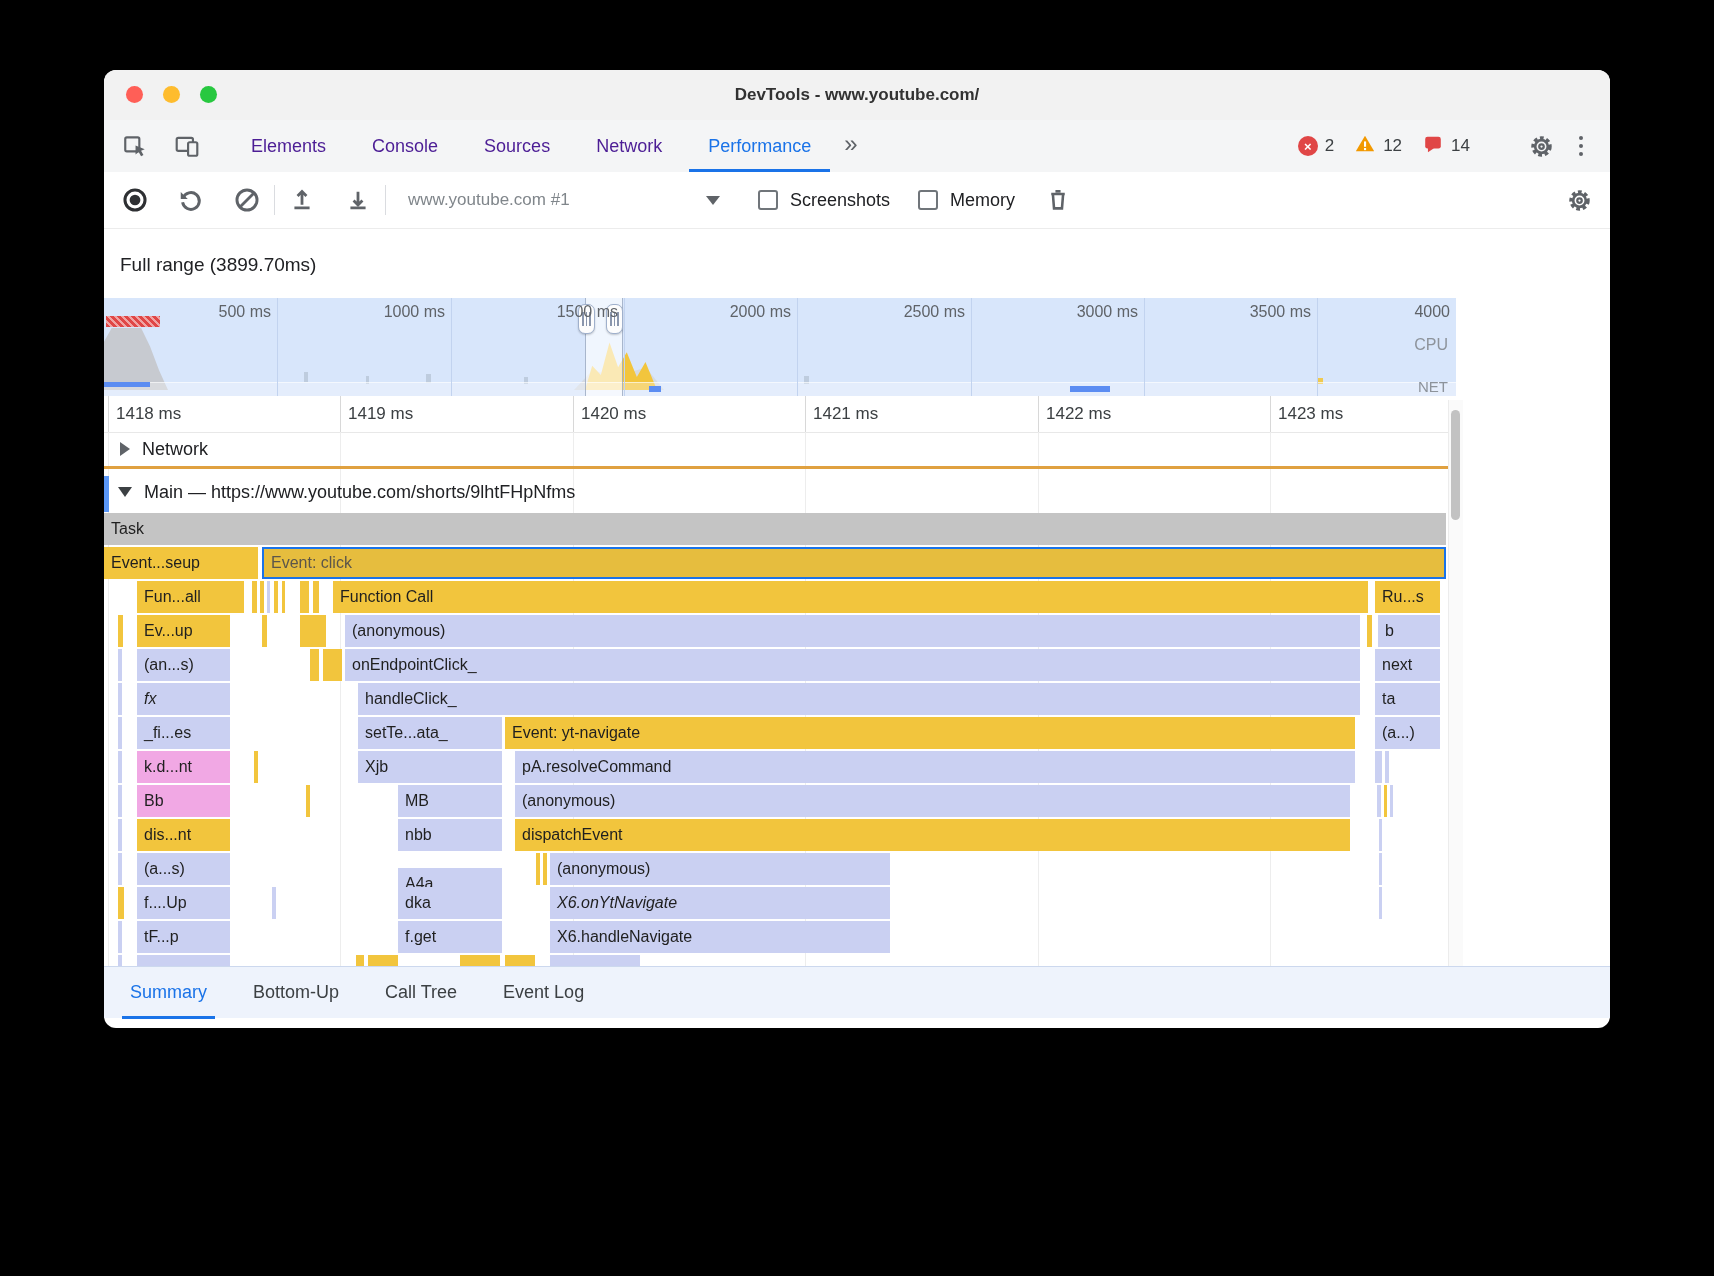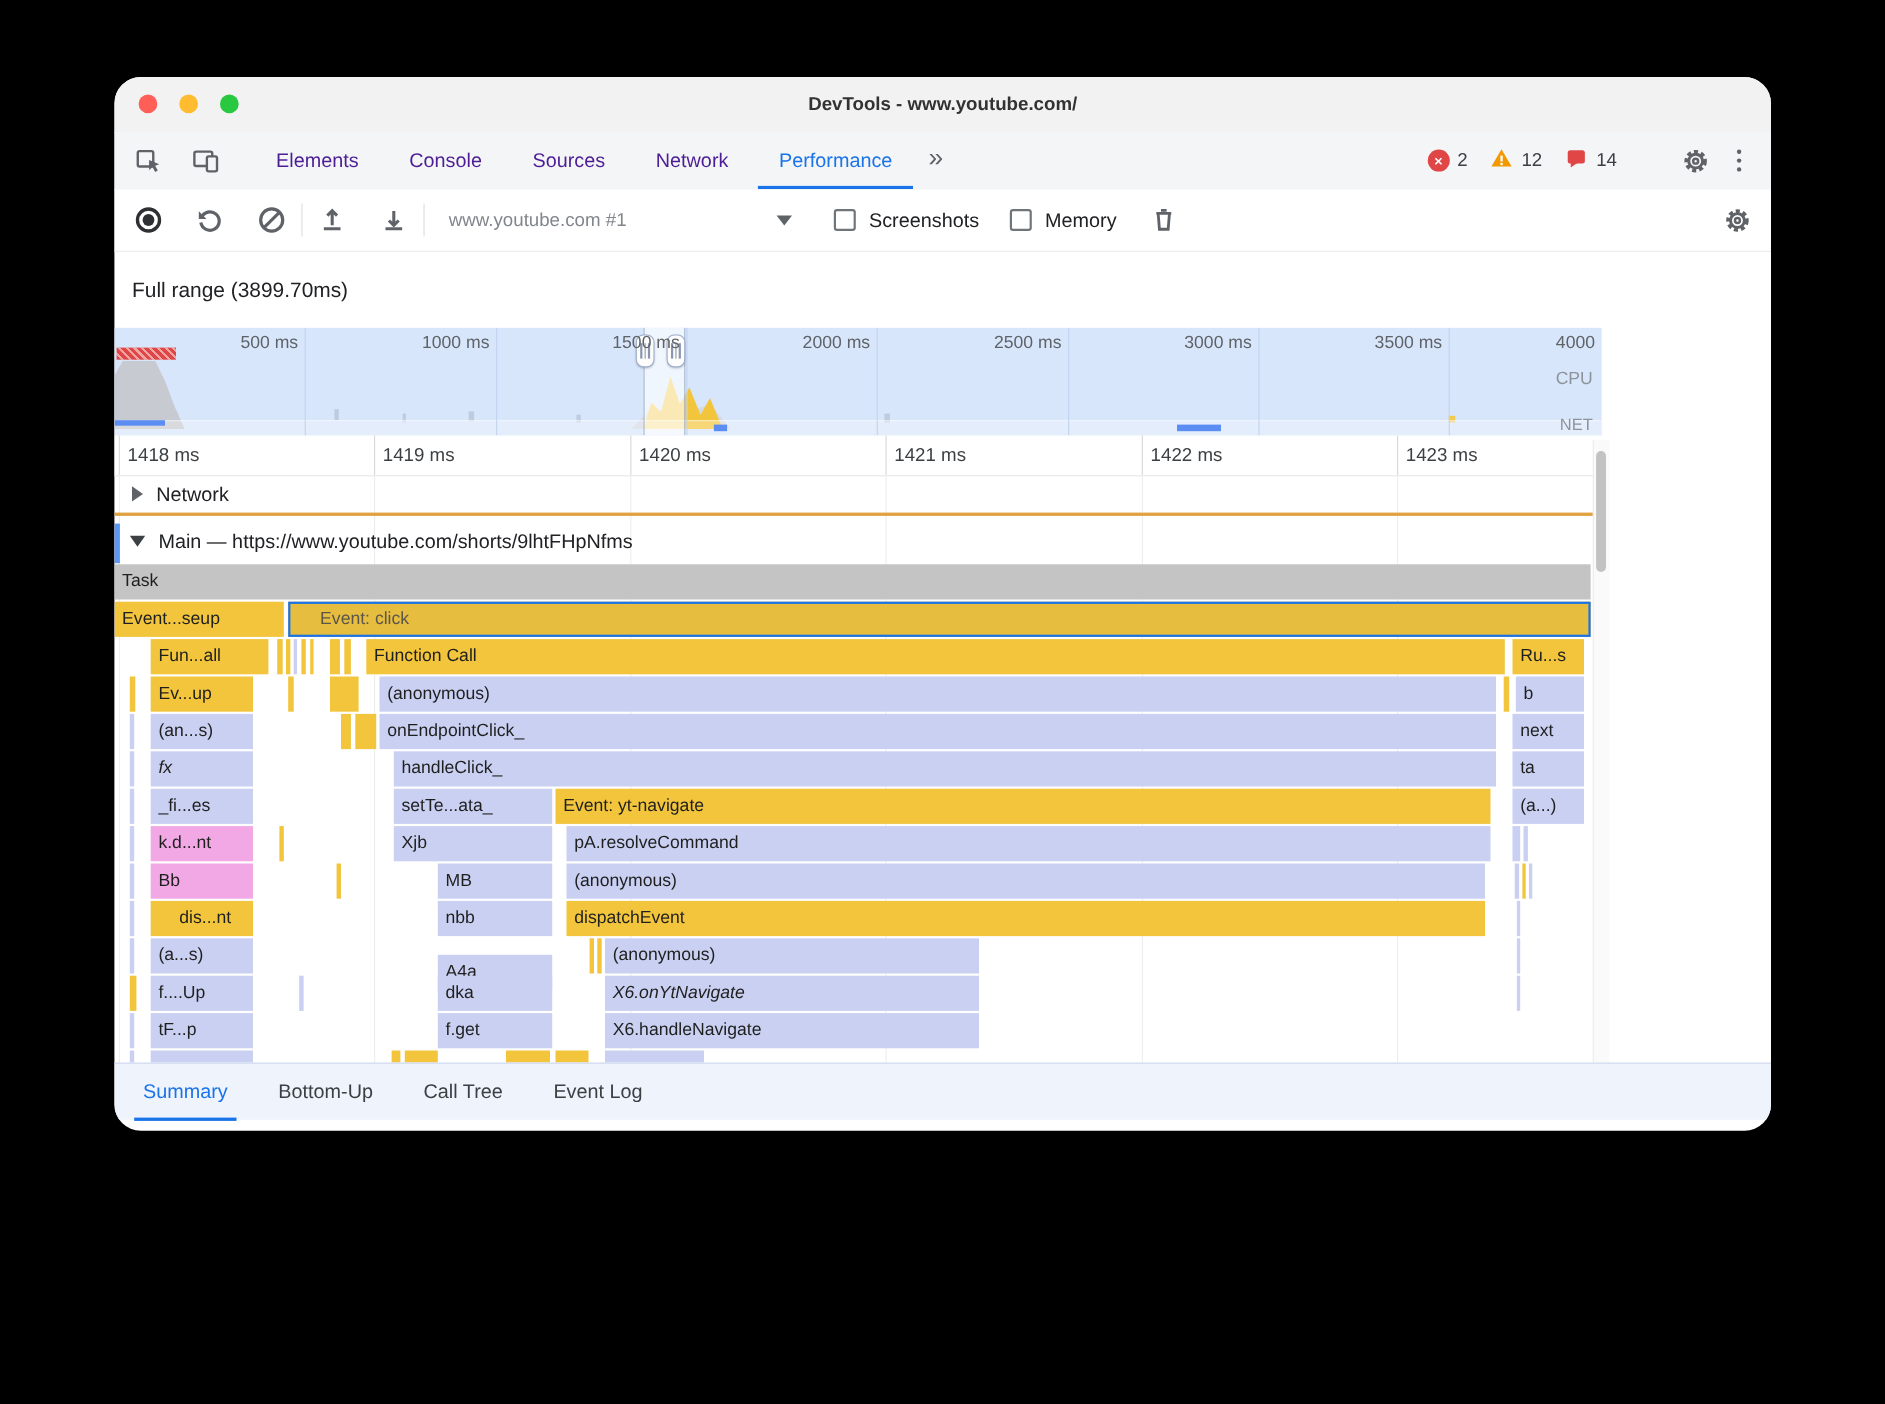--- a/index.html
+++ b/index.html
@@ -1,16 +1,16 @@
 <!DOCTYPE html>
 <html style="--accent: #1a73e8; --scripting-yellow: #f2c53d; --frame-lavender: #cad0f2; --frame-pink: #f1a8e4; --task-gray: #c4c4c4; --error-red: #e04646; --warning-amber: #f29900; --timeline-blue-bg: #d8e6fb; --net-blue: #5c8df2; --network-line-orange: #e0a140;"><head>
 <meta charset="utf-8">
 <style>
   html,body{margin:0;padding:0;background:#000;width:1714px;height:1276px;font-family:"Liberation Sans","DejaVu Sans",sans-serif;-webkit-font-smoothing:antialiased;}
-  .window{position:absolute;left:104px;top:70px;width:1506px;height:958px;background:#fff;border-radius:24px;overflow:hidden;box-shadow:0 22px 60px rgba(0,0,0,.55);}
+  .window{position:absolute;left:104px;top:70px;width:1506px;height:958px;background:#fff;border-radius:12px;overflow:hidden;box-shadow:0 22px 60px rgba(0,0,0,.55);}
   
   .titlebar{position:absolute;left:0;top:0;width:100%;height:50px;background:#f2f2f2;border-bottom:1px solid #e3e3e3;}
   .lights{position:absolute;left:22px;top:16px;display:flex;gap:20px;}
   .light{width:17px;height:17px;border-radius:50%;display:block;}
   .light.red{background:#ff5f57;}.light.yellow{background:#febc2e;}.light.green{background:#28c840;}
   .wtitle{position:absolute;left:0;right:0;top:0;height:50px;line-height:50px;text-align:center;font-weight:bold;font-size:17px;color:#323232;}
   
   .dtabbar{position:absolute;left:0;top:50px;width:100%;height:52px;background:#f4f5f6;border-bottom:1px solid #dadce0;display:flex;align-items:center;}
   .toolicon{width:30px;height:30px;display:flex;align-items:center;justify-content:center;flex:0 0 auto;}
   .toolicon svg{display:block;}
@@ -70,21 +70,21 @@
   .mainaccent{position:absolute;left:0;top:406px;width:5px;height:36px;background:#5a97f7;z-index:2;}
   
   .flame{position:absolute;left:0;top:442px;width:1352px;height:454px;overflow:hidden;z-index:1;}
   .frow{position:absolute;left:0;width:100%;height:34px;}
   .fbar{position:absolute;top:1px;height:32px;box-sizing:border-box;overflow:hidden;white-space:nowrap;}
   .fbar span{font-size:16px;color:#1f1f1f;line-height:32px;padding-left:7px;display:block;overflow:hidden;}
   .fbar.yellow{background:var(--scripting-yellow,#f2c53d);}
   .fbar.lav{background:var(--frame-lavender,#cad0f2);}
   .fbar.pink{background:var(--frame-pink,#f1a8e4);}
   .fbar.gray{background:var(--task-gray,#c4c4c4);}
-  .fbar.fsel{background:#e6bd3e;border:2px solid var(--accent,#1a73e8);padding-left:20px;}
+  .fbar.fsel{background:#e6bd3e;border:2px solid var(--accent,#1a73e8);}
   .fbar.fsel span{color:#5c564a;line-height:28px;}
   
   .btabbar{position:absolute;left:0;top:896px;width:100%;height:52px;background:#eef3fc;border-top:1px solid #ccd8ee;display:flex;align-items:center;padding-left:18px;box-sizing:border-box;z-index:4;}
   .btab{padding:0 8px;margin-right:30px;height:52px;line-height:50px;font-size:18px;color:#3c4043;position:relative;}
   .btab.sel{color:var(--accent,#1a73e8);}
   .btab.sel::after{content:"";position:absolute;left:0;right:0;bottom:0;height:3px;background:var(--accent,#1a73e8);}
   
   .scrollbar{position:absolute;left:1344px;top:330px;width:14px;height:566px;background:#fafafa;border-left:1px solid #ececec;z-index:3;}
   .sthumb{position:absolute;left:2px;top:10px;width:9px;height:110px;background:#c2c2c2;border-radius:5px;}
 </style>
@@ -415,21 +415,21 @@
           </div>
           <div class="fbar lav" style="left: 411px; width: 835px;">
             <span>(anonymous)</span>
           </div>
           <div class="fbar lav" style="left: 1273px; width: 4px;"></div>
           <div class="fbar yellow" style="left: 1280px; width: 3px;"></div>
           <div class="fbar lav" style="left: 1286px; width: 3px;"></div>
         </div>
         <div class="frow" style="top: 306px;">
           <div class="fbar lav" style="left: 14px; width: 4px;"></div>
-          <div class="fbar yellow" style="left: 33px; width: 93px; padding-left: 19px;">
+          <div class="fbar yellow" style="left: 33px; width: 93px;">
             <span>dis...nt</span>
           </div>
           <div class="fbar lav" style="left: 294px; width: 104px;">
             <span>nbb</span>
           </div>
           <div class="fbar yellow" style="left: 411px; width: 835px;">
             <span>dispatchEvent</span>
           </div>
           <div class="fbar lav" style="left: 1275px; width: 3px;"></div>
         </div>

